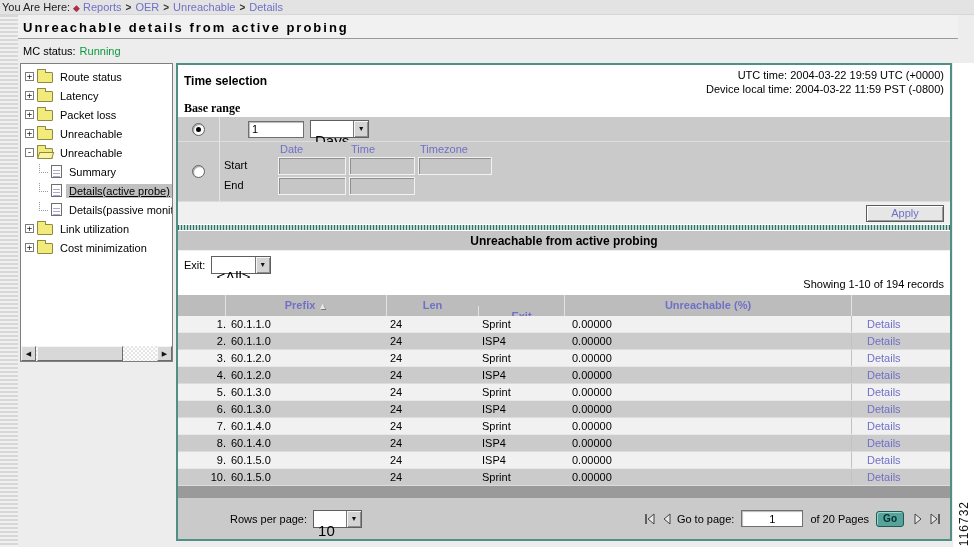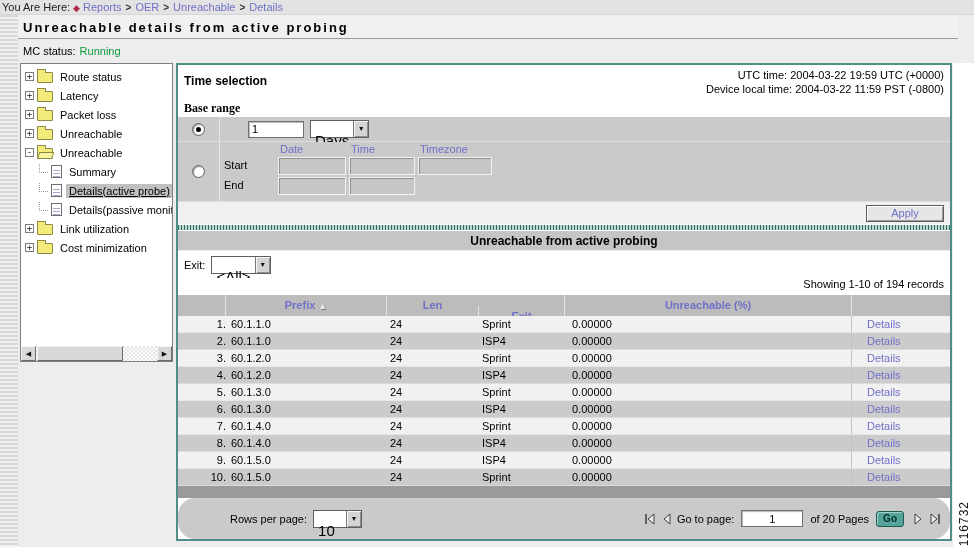--- a/index.html
+++ b/index.html
@@ -144,21 +144,21 @@
   .t-row.even { background:#cbcbcb; border-bottom-color:#dcdcdc; }
   .c-num { width:48px; text-align:right; flex:none; }
   .c-prefix { width:160px; padding-left:5px; flex:none; }
   .c-len { width:92px; padding-left:4px; flex:none; }
   .c-exit { width:86px; padding-left:4px; flex:none; }
   .c-unr { width:287px; padding-left:8px; flex:none; }
   .c-det { flex:1; border-left:1px solid #c2c2c2; padding-left:15px; }
   .details-link { color:#7070c8; text-decoration:none; cursor:pointer; }
   .tbl-darkbar { flex:none; height:12px; background:#9a9a9a; }
   
-  .tbl-footer { flex:1; background:#cacaca; display:flex; align-items:center;border-radius:17px; }
+  .tbl-footer { flex:1; background:#cacaca; display:flex; align-items:center; }
   .rpp { margin-left:52px; display:flex; align-items:center; font-size:11px; }
   .pager { margin-left:auto; margin-right:8px; display:flex; align-items:center; font-size:11px; gap:3px; }
   .pg-ico { width:14px; height:14px; cursor:pointer; }
   .goto-input { width:62px; text-align:center; margin:0 4px; }
   .go-btn {
     margin:0 4px; padding:1px 6px 2px 6px; background:#56a39b; border:1px solid #1d5a54;
     border-radius:3px; font-size:10px; font-weight:bold; color:#03302c; cursor:pointer;
     box-shadow:inset 1px 1px 0 #9ed2ca;
   }
 </style>

